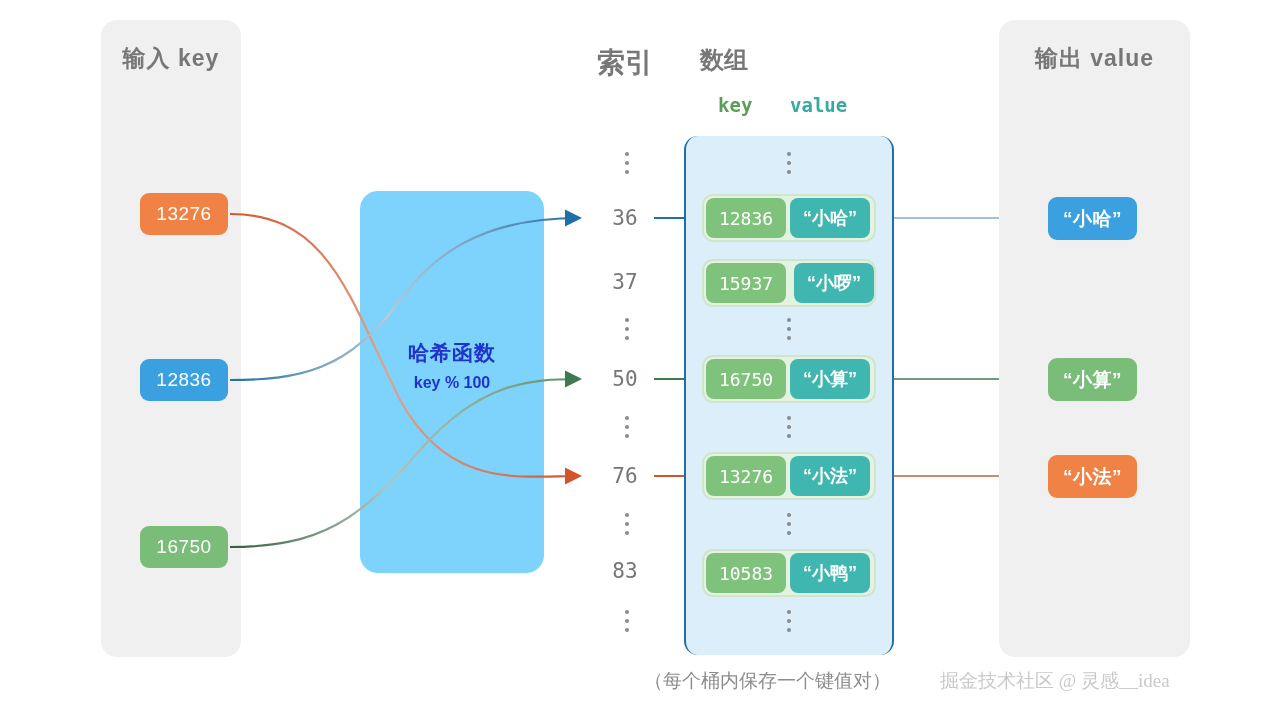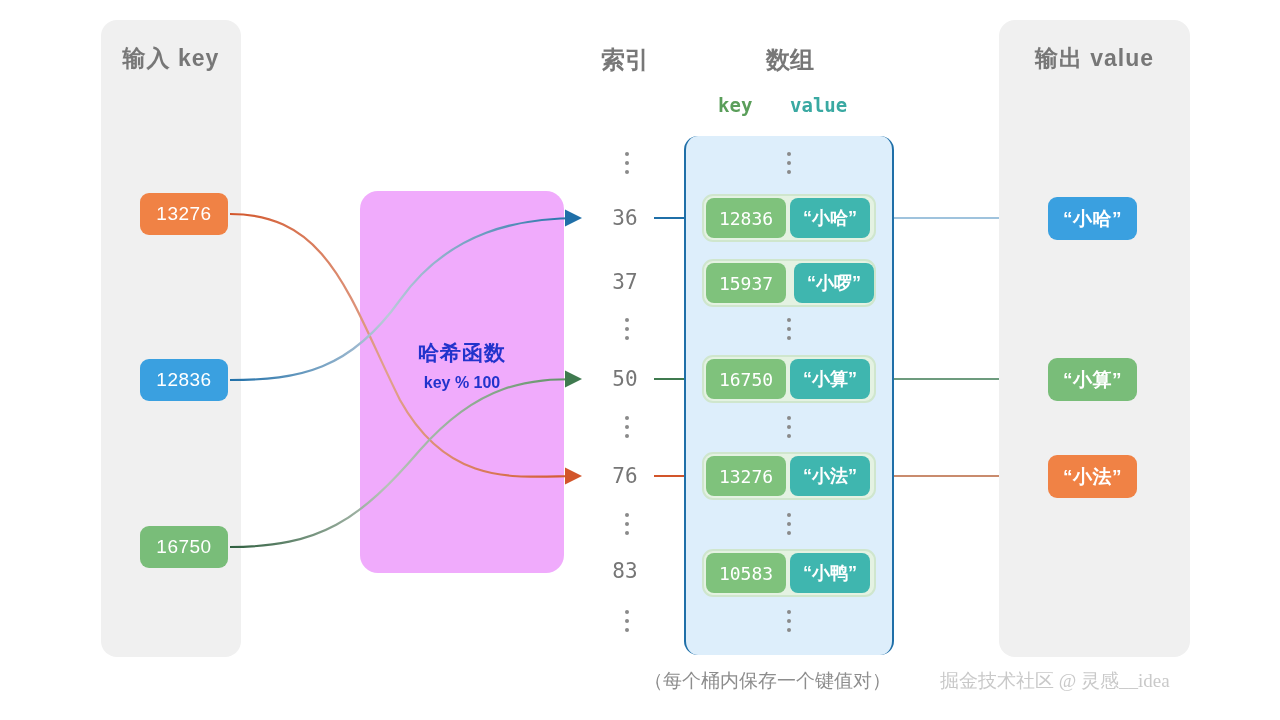--- a/index.html
+++ b/index.html
@@ -19,22 +19,22 @@
   .panel-title{
     position:absolute;left:0;top:23px;width:100%;text-align:center;
     font-size:24px;font-weight:bold;color:#777777;letter-spacing:1px;
     white-space:nowrap;
   }
   #input-panel .panel-title{font-size:23px;}
   #output-panel .panel-title{font-size:23px;}
 
   
   #hash-box{
-    position:absolute;left:360px;top:191px;width:204px;height:382px;
-    background:#f0abfc;border-radius:18px;
+    position:absolute;left:360px;top:191px;width:184px;height:382px;
+    background:#7dd3fc;border-radius:18px;
   }
   .hash-label{
     position:absolute;left:0;width:100%;text-align:center;
     color:#2233cc;font-weight:bold;white-space:nowrap;
   }
   #hash-title{top:148px;font-size:21px;letter-spacing:1px;}
   #hash-formula{top:183px;font-size:16px;}
 
   
   .pill{
@@ -66,26 +66,26 @@
     box-sizing:border-box;
   }
   .arr-head{
     position:absolute;top:94px;font-size:19px;font-weight:bold;
     font-family:"DejaVu Sans Mono","Liberation Mono",monospace;
     white-space:nowrap;
   }
   #head-key{left:718px;color:#5a9e5a;}
   #head-value{left:790px;color:#3aa9a2;}
   #array-title{
-    position:absolute;left:700px;top:44px;width:180px;text-align:center;
+    position:absolute;left:700px;top:44px;width:180px;
     font-size:24px;font-weight:bold;color:#777777;white-space:nowrap;
   }
   #index-title{
     position:absolute;left:580px;top:44px;width:90px;text-align:center;
-    font-size:24px;font-weight:bold;color:#777777;white-space:nowrap;
+    font-size:28px;font-weight:bold;color:#777777;white-space:nowrap;
   }
 
   
   .bucket{
     position:absolute;left:702px;width:174px;height:48px;
     border:2px solid #cfe6cd;border-radius:11px;
     background:#e4f2e2;box-sizing:border-box;
     display:flex;align-items:center;
   }
   .bucket .cell{

